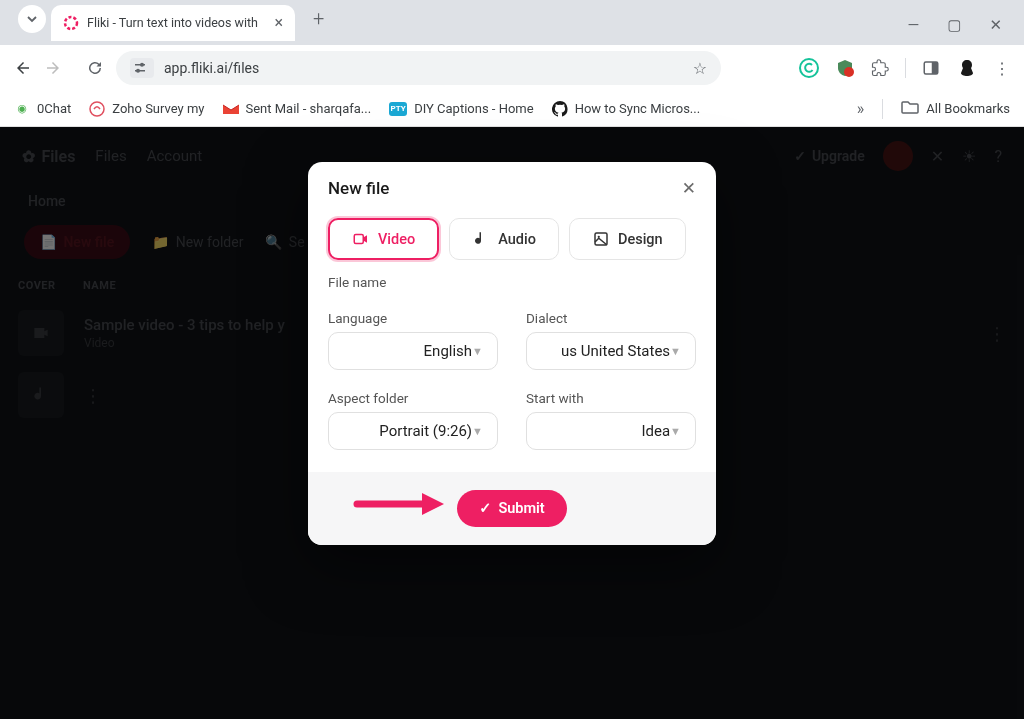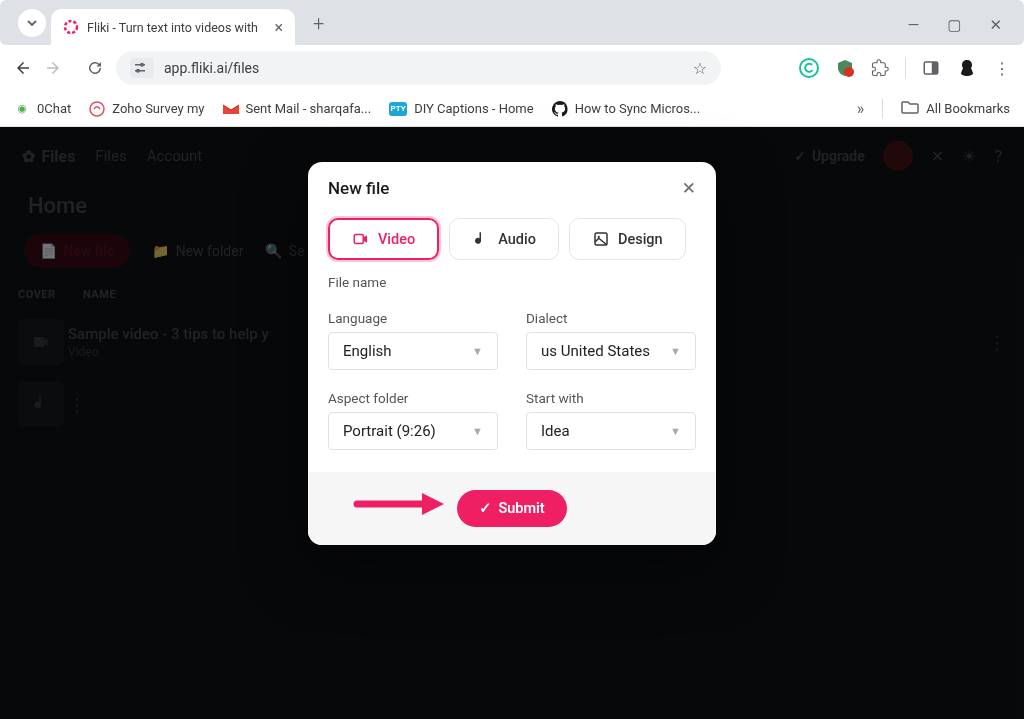--- a/index.html
+++ b/index.html
@@ -3,21 +3,21 @@
   <meta charset="utf-8">
   <style>
     * { margin: 0; padding: 0; box-sizing: border-box; font-family: -apple-system, BlinkMacSystemFont, 'Segoe UI', Roboto, sans-serif; }
     body { width: 1024px; height: 719px; overflow: hidden; background: #fff; position: relative; }
 
     
     .window-controls { position: absolute; top: 0; right: 0; display: flex; gap: 28px; padding: 16px 22px; z-index: 100; }
     .window-controls span { color: #5f6368; font-size: 15px; }
 
     
-    .tab-bar { height: 45px; background: #dee1e6; display: flex; align-items: flex-end; padding-left: 10px; border-radius: 6px; }
+    .tab-bar { height: 45px; background: #dee1e6; display: flex; align-items: center; padding-left: 10px; }
     .tab-dropdown { width: 28px; height: 28px; border-radius: 50%; background: #fff; display: flex; align-items: center; justify-content: center; margin: 0 5px 8px 8px; }
     .tab { background: #fff; height: 36px; width: 244px; border-radius: 10px 10px 0 0; display: flex; align-items: center; padding: 0 12px; gap: 8px; position: relative; }
     .tab-favicon { width: 16px; height: 16px; }
     .tab-title { font-size: 12.5px; color: #3c4043; flex: 1; overflow: hidden; white-space: nowrap; }
     .tab-close { font-size: 16px; color: #5f6368; }
     .new-tab { font-size: 20px; color: #5f6368; margin: 0 0 10px 18px; font-weight: 300; }
 
     
     .address-bar { height: 46px; background: #fff; display: flex; align-items: center; padding: 0 14px; gap: 12px; }
     .nav-icon { width: 18px; color: #5f6368; display: flex; align-items: center; justify-content: center; }
@@ -39,30 +39,30 @@
     .app-content { position: relative; width: 100%; height: 592px; background: #111318; }
     .app-dimmed { position: absolute; inset: 0; background: rgba(0,0,0,0.55); z-index: 5; pointer-events: none; }
 
     .app-header { display: flex; align-items: center; padding: 14px 22px; gap: 20px; color: #4a4d52; }
     .app-logo { display: flex; align-items: center; gap: 6px; font-weight: 600; font-size: 16px; }
     .app-nav { display: flex; gap: 20px; font-size: 15px; color: #4a4d52; }
     .app-header-right { margin-left: auto; display: flex; align-items: center; gap: 18px; }
     .upgrade { display: flex; align-items: center; gap: 6px; font-size: 14px; font-weight: 600; }
     .avatar-circle { width: 30px; height: 30px; border-radius: 50%; background: #4a1515; }
 
-    .page-title { padding: 8px 28px 16px; color: #4a4d52; font-size: 22px; font-weight: 500; }
+    .page-title { padding: 8px 28px 16px; color: #4a4d52; font-size: 14px; font-weight: 500; }
     .action-row { display: flex; align-items: center; gap: 22px; padding: 0 24px 20px; }
     .new-file-btn { background: #3d0d17; color: #5a1620; padding: 9px 16px; border-radius: 20px; font-size: 14px; font-weight: 600; display: flex; align-items: center; gap: 6px; }
     .action-link { color: #4a4d52; font-size: 14px; display: flex; align-items: center; gap: 6px; }
 
     .table-header { display: flex; padding: 0 18px 10px; font-size: 11px; font-weight: 700; color: #4a4d52; letter-spacing: 0.5px; }
     .col-cover { width: 65px; }
     .col-name { flex: 1; }
 
-    .file-row { display: flex; align-items: center; padding: 8px 18px; gap: 4px; }
+    .file-row { display: flex; align-items: center; padding: 8px 18px; gap: 20px; }
     .file-thumb { width: 46px; height: 46px; background: #1a1c20; border-radius: 6px; display: flex; align-items: center; justify-content: center; }
     .file-thumb svg { width: 20px; height: 20px; color: #3a3c40; }
     .file-info { flex: 1; }
     .file-name { color: #4a4d52; font-size: 15px; font-weight: 500; }
     .file-type { color: #3a3c40; font-size: 12px; margin-top: 2px; }
     .file-menu { color: #3a3c40; font-size: 18px; }
 
     
     .modal-overlay { position: absolute; inset: 0; display: flex; align-items: flex-start; justify-content: center; padding-top: 35px; z-index: 10; }
     .modal { width: 408px; background: #fff; border-radius: 14px; box-shadow: 0 20px 60px rgba(0,0,0,0.5); overflow: hidden; }
@@ -74,21 +74,21 @@
     .type-tabs { display: flex; gap: 10px; margin-bottom: 14px; }
     .type-tab { flex: 0 0 auto; height: 42px; padding: 0 22px; border: 1px solid #e5e5e5; border-radius: 10px; display: flex; align-items: center; gap: 8px; font-size: 14.5px; color: #333; font-weight: 500; background: #fff; cursor: pointer; }
     .type-tab.active { border: 2.5px solid #ee1f63; outline: 2.5px solid rgba(238,31,99,0.25); color: #ee1f63; }
     .type-tab.active svg { color: #ee1f63; }
     .type-tab svg { width: 18px; height: 18px; color: #333; }
 
     .form-label { font-size: 13.5px; color: #555; margin-bottom: 6px; display: block; }
     .form-input { width: 100%; height: 38px; border: 1px solid #e0e0e0; border-radius: 20px; padding: 0 16px; font-size: 15px; color: #222; outline: none; }
     .form-row { display: flex; gap: 28px; margin-top: 20px; }
     .form-col { flex: 1; }
-    .form-select { width: 100%; height: 38px; border: 1px solid #e0e0e0; border-radius: 4px; padding: 0 14px; font-size: 15px; color: #222; background: #fff; display: flex; align-items: center; justify-content: space-between; cursor: pointer; }
+    .form-select { width: 100%; height: 38px; border: 1px solid #e0e0e0; border-radius: 10px; padding: 0 14px; font-size: 15px; color: #222; background: #fff; display: flex; align-items: center; justify-content: flex-end; cursor: pointer; }
     .select-arrow { color: #aaa; font-size: 11px; }
 
     .modal-footer { background: #f6f6f7; padding: 18px 0; display: flex; justify-content: center; position: relative; }
     .submit-btn { background: #ee1f63; color: #fff; border: none; border-radius: 20px; padding: 10px 22px; font-size: 14.5px; font-weight: 600; display: flex; align-items: center; gap: 7px; cursor: pointer; }
     .arrow-pointer { position: absolute; left: 44px; top: 18px; color: #ee1f63; }
 
     .divider { width: 1px; height: 20px; background: #dadce0; }
   </style>
 </head>
 <body>

